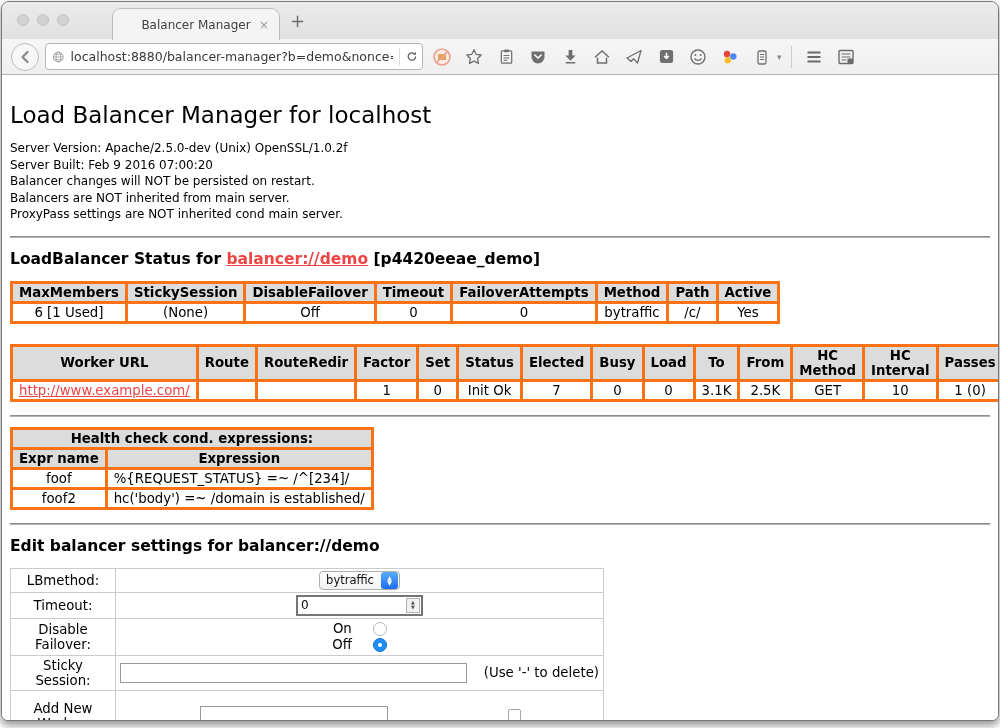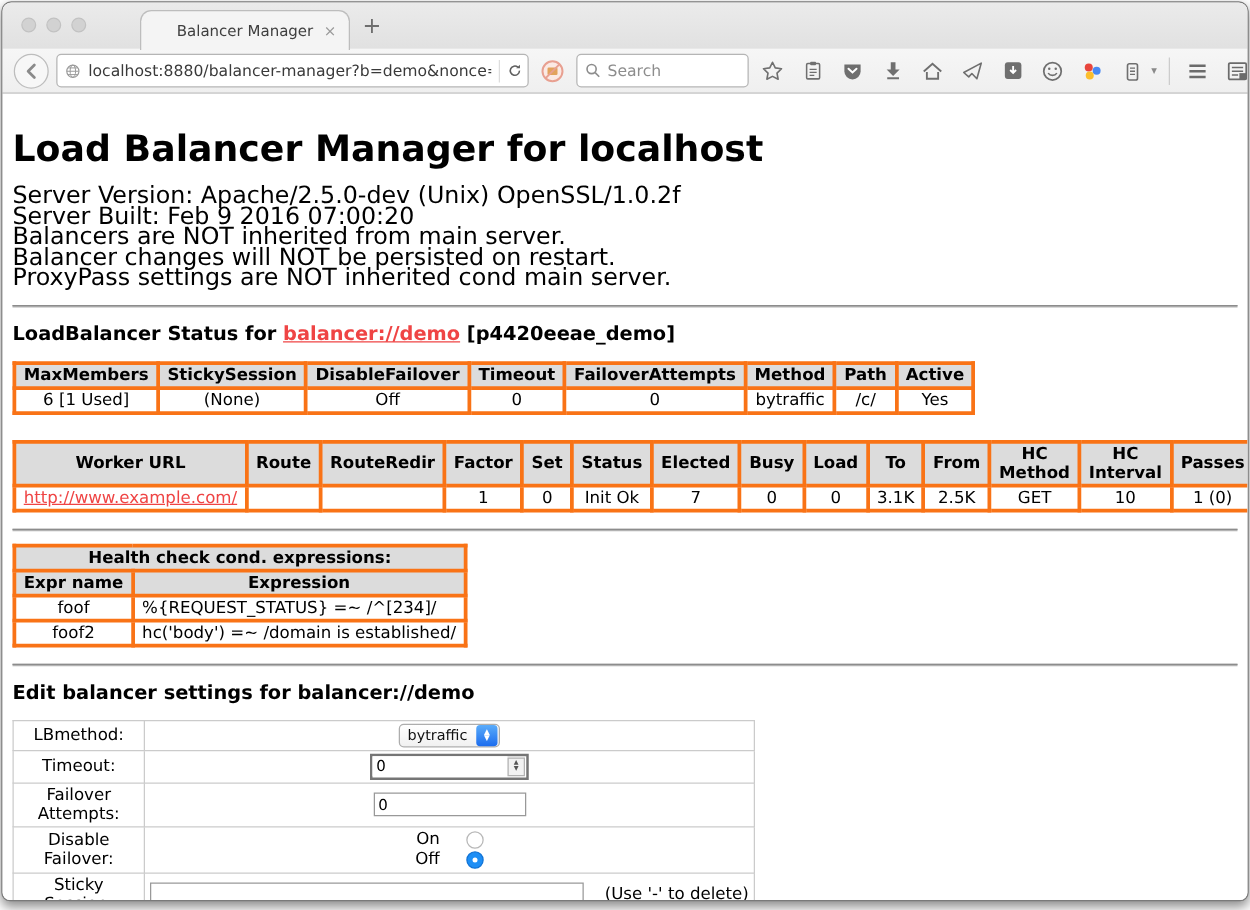--- a/index.html
+++ b/index.html
@@ -30,22 +30,22 @@
   .urlbar .sep { width:1px; height:18px; background:#ddd; margin:0 6px; flex:0 0 auto; }
   .searchbar { width:138px; height:27px; background:#fff; border:1px solid #b5b5b5; border-radius:4px;
                display:flex; align-items:center; padding:0 6px; gap:5px; flex:0 0 auto; }
   .searchbar .ph { font-size:12.5px; color:#8d8d8d; }
   .tbicon { width:26px; height:28px; display:flex; align-items:center; justify-content:center; flex:0 0 auto; }
   .vsep { width:1px; height:22px; background:#cccccc; margin:0 3px; flex:0 0 auto; }
   .caret { font-size:9px; color:#8a8a8a; margin-left:-4px; }
 
   
   .content { height:646px; background:#fff; padding:0 8px; overflow:hidden; color:#000; }
-  h1.pgtitle { font-size:29px; font-weight:bold; margin:27px 0 12px; letter-spacing:0; }
-  .info { font-size:19px; line-height:16.6px; }
+  h1.pgtitle { font-size:23px; font-weight:normal; margin:27px 0 12px; letter-spacing:0; }
+  .info { font-size:12px; line-height:16.6px; }
   hr.rule { border:none; height:2px; background:#b3b3b3; border-top:1px solid #8c8c8c; margin:13px 0 10px; }
   h3.sect { font-size:15.5px; font-weight:bold; margin:12px 0 13px; }
   a.vlink { color:#ef4444; text-decoration:underline; }
 
   table.grid { border-collapse:collapse; font-size:13.3px; margin-bottom:6px; }
   table.grid th, table.grid td { border:3px solid #f97316; padding:1px 6px; text-align:center; height:19px; }
   table.grid th { background:#dcdcdc; font-weight:bold; }
   table.grid td { background:#fff; }
   table.grid td.left { text-align:left; }
   .gap { height:14px; }
@@ -118,27 +118,20 @@
         <path d="M13.5 1.5v4h-4z" fill="#5f5f5f"></path>
       </svg>
     </div>
     <div class="tbicon">
       <svg width="20" height="20" viewBox="0 0 20 20">
         <circle cx="10" cy="10" r="8" fill="#fbe9e4" stroke="#e8a091" stroke-width="1.6"></circle>
         <rect x="6" y="7" width="8" height="6" rx="1" fill="#e2a25c"></rect>
         <path d="M4.3 15.7L15.7 4.3" stroke="#e8a091" stroke-width="1.6"></path>
       </svg>
     </div>
-    <div class="searchbar">
-      <svg width="13" height="13" viewBox="0 0 16 16">
-        <circle cx="6.5" cy="6.5" r="4.5" fill="none" stroke="#8d8d8d" stroke-width="1.6"></circle>
-        <path d="M10 10l4 4" stroke="#8d8d8d" stroke-width="1.6"></path>
-      </svg>
-      <span class="ph">Search</span>
-    </div>
 
     <div class="tbicon">
       <svg width="18" height="18" viewBox="0 0 18 18">
           <path d="M9 1.8l2.2 4.5 5 .7-3.6 3.5.9 4.9L9 13.1l-4.5 2.3.9-4.9L1.8 7l5-.7z" fill="none" stroke="#6f6f6f" stroke-width="1.3" stroke-linejoin="round"></path>
         </svg>
     </div>
     <div class="tbicon">
       <svg width="17" height="17" viewBox="0 0 18 18">
           <rect x="3.5" y="3" width="11" height="13" rx="1" fill="none" stroke="#6f6f6f" stroke-width="1.3"></rect>
           <rect x="6.5" y="1.5" width="5" height="3" rx="0.8" fill="#6f6f6f"></rect>
@@ -210,22 +203,22 @@
         </svg>
     </div>
   </div>
 
   <div class="content">
     <h1 class="pgtitle">Load Balancer Manager for localhost</h1>
 
     <div class="info">
       <div>Server Version: Apache/2.5.0-dev (Unix) OpenSSL/1.0.2f</div>
       <div>Server Built: Feb 9 2016 07:00:20</div>
+      <div>Balancer changes will NOT be persisted on restart.</div>
       <div>Balancers are NOT inherited from main server.</div>
-      <div>Balancer changes will NOT be persisted on restart.</div>
       <div>ProxyPass settings are NOT inherited cond main server.</div>
     </div>
 
     <hr class="rule">
 
     <h3 class="sect"><span>LoadBalancer Status for </span><a class="vlink" href="#">balancer://demo</a><span> [p4420eeae_demo]</span></h3>
 
     <table class="grid">
       <thead>
           <tr>
@@ -341,26 +334,20 @@
           <td class="fval">
             <span class="numwrap">
               <input value="0" style="">
               <span class="spin">
                   <span>▲</span>
                   <span>▼</span>
                 </span>
             </span>
           </td>
         </tr>
-        <tr>
-          <td class="flabel">Failover Attempts:</td>
-          <td class="fval">
-            <input class="txt" style="width: 122px;" value="0">
-          </td>
-        </tr>
         <tr style="height:36px;">
           <td class="flabel">Disable Failover:</td>
           <td class="fval">
             <span class="radios">
               <span class="radioline">
                 <span>On</span>
                 <span class="radio"></span>
               </span>
               <span class="radioline">
                 <span>Off</span>

